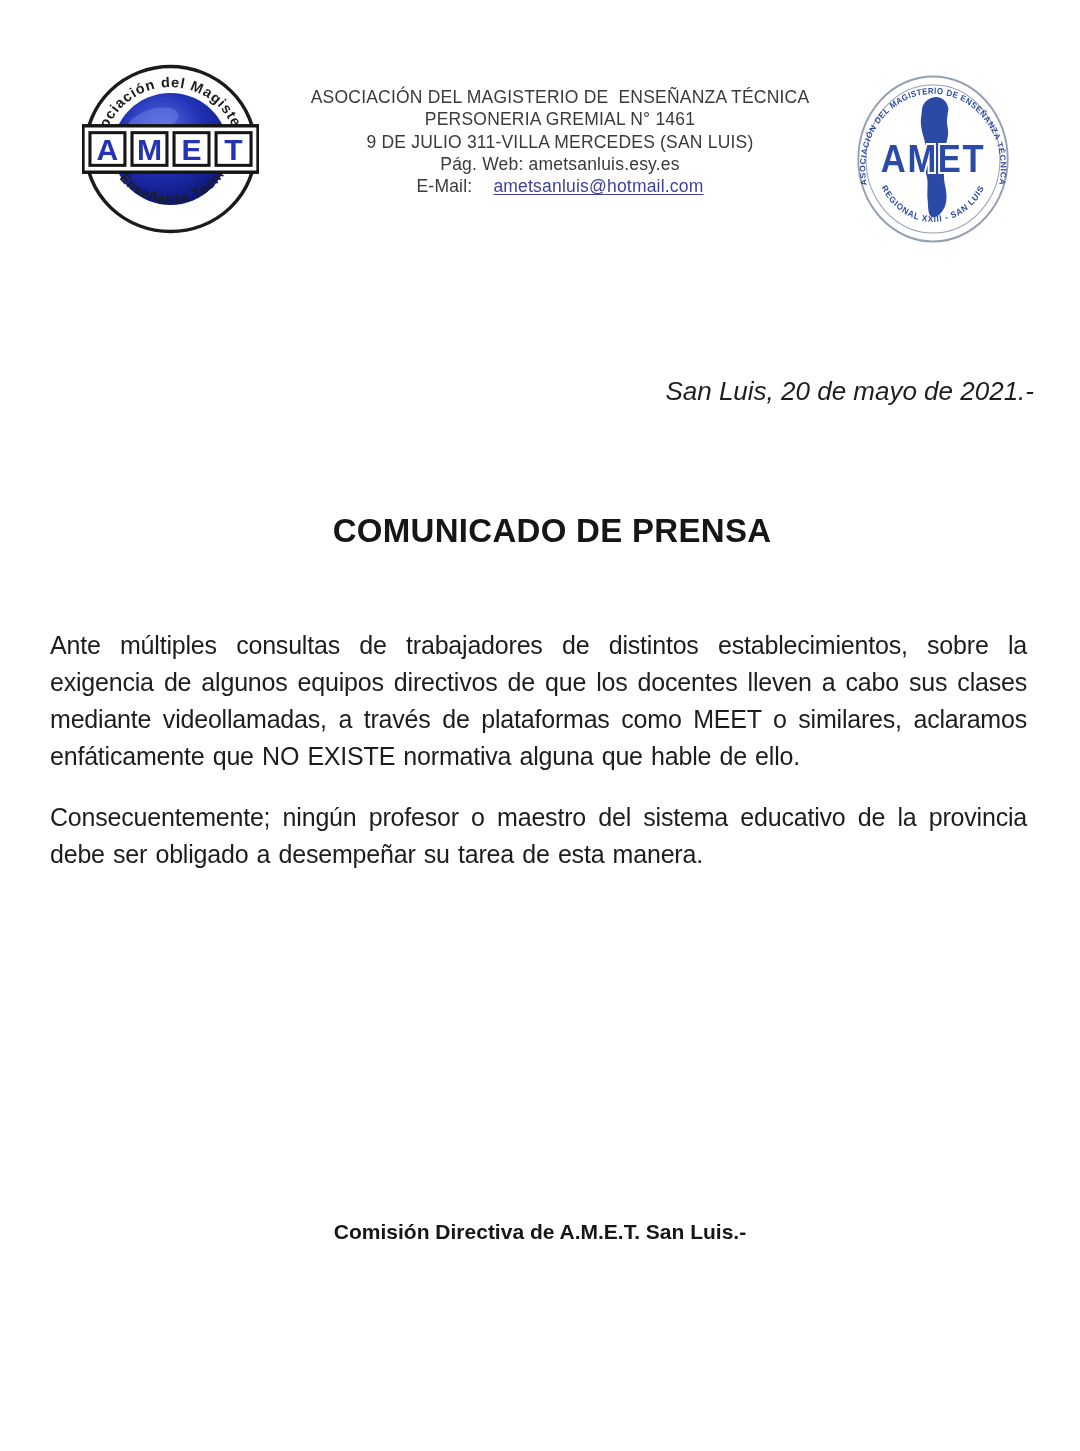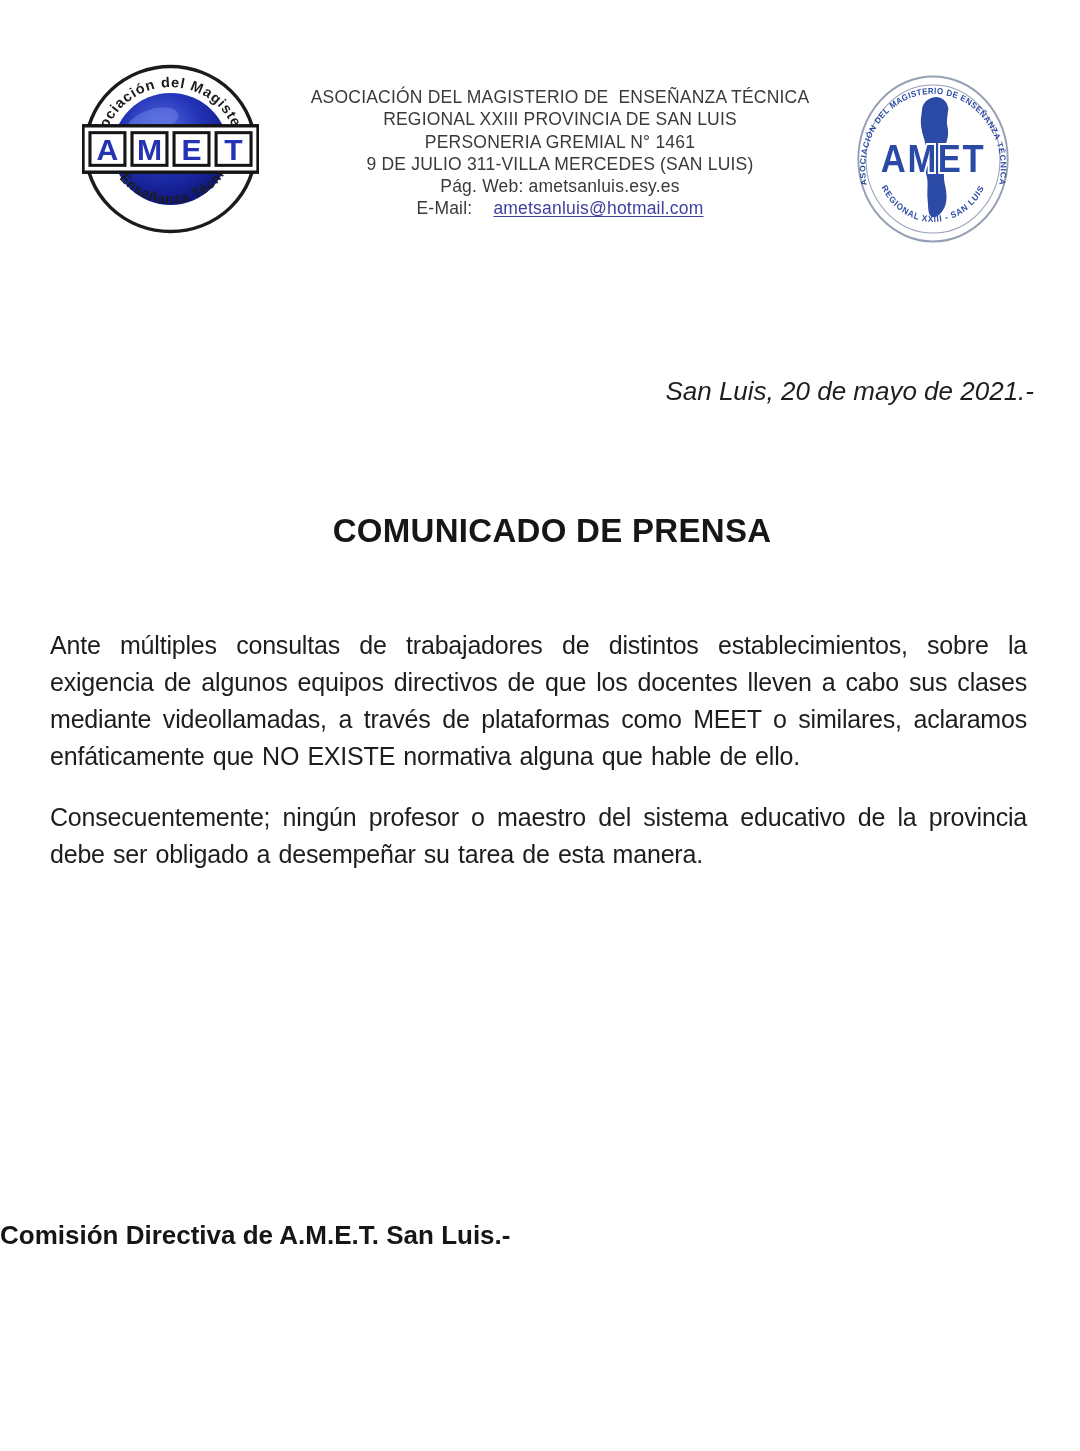--- a/index.html
+++ b/index.html
@@ -37,21 +37,21 @@
   }
   .content{
     position:absolute;left:50px;right:45px;top:627px;
     font-size:25px;line-height:37px;
     text-align:justify;letter-spacing:-.2px;word-spacing:1.5px;
     color:#1d1d1d;
   }
   .content p{margin:0 8px 24px 0;}
   .signature{
     position:absolute;left:0;top:1220px;width:100%;
-    font-size:26px;font-weight:700;color:#161616;
+    text-align:center;font-size:21px;font-weight:700;color:#161616;
   }
   svg text{font-family:"Liberation Sans","DejaVu Sans",sans-serif;}
 </style>
 </head>
 <body>
 
 <div class="page">
 
   <div>
 
@@ -82,21 +82,20 @@
         <rect x="151.5" y="81" width="39.5" height="38" fill="#ffffff" stroke="#151515" stroke-width="3.5"></rect>
         <text x="28.7" y="112.5" text-anchor="middle" font-size="34" font-weight="800" fill="#2433b4">A</text>
         <text x="76.2" y="112.5" text-anchor="middle" font-size="34" font-weight="800" fill="#2433b4">M</text>
         <text x="123.7" y="112.5" text-anchor="middle" font-size="34" font-weight="800" fill="#2433b4">E</text>
         <text x="171.2" y="112.5" text-anchor="middle" font-size="34" font-weight="800" fill="#2433b4">T</text>
       </g>
     </svg>
 
     <div class="org-block">
       <div class="org-line">ASOCIACIÓN DEL MAGISTERIO DE  ENSEÑANZA TÉCNICA</div>
-      <div class="org-line">REGIONAL XXIII PROVINCIA DE SAN LUIS</div>
       <div class="org-line">PERSONERIA GREMIAL N° 1461</div>
       <div class="org-line">9 DE JULIO 311-VILLA MERCEDES (SAN LUIS)</div>
       <div class="web-line"><span>Pág. Web: </span><span>ametsanluis.esy.es</span></div>
       <div class="email-line"><span>E-Mail: </span><a class="email-link">ametsanluis@hotmail.com</a></div>
     </div>
 
     <svg class="logo-right" viewBox="0 0 200 200" preserveAspectRatio="none" aria-hidden="true">
       <defs>
         <path id="arcTopR" d="M 14,130 A 88,88 0 1 1 186,130"></path>
         <path id="arcBotR" d="M 30,126 A 75,75 0 0 0 170,126"></path>

